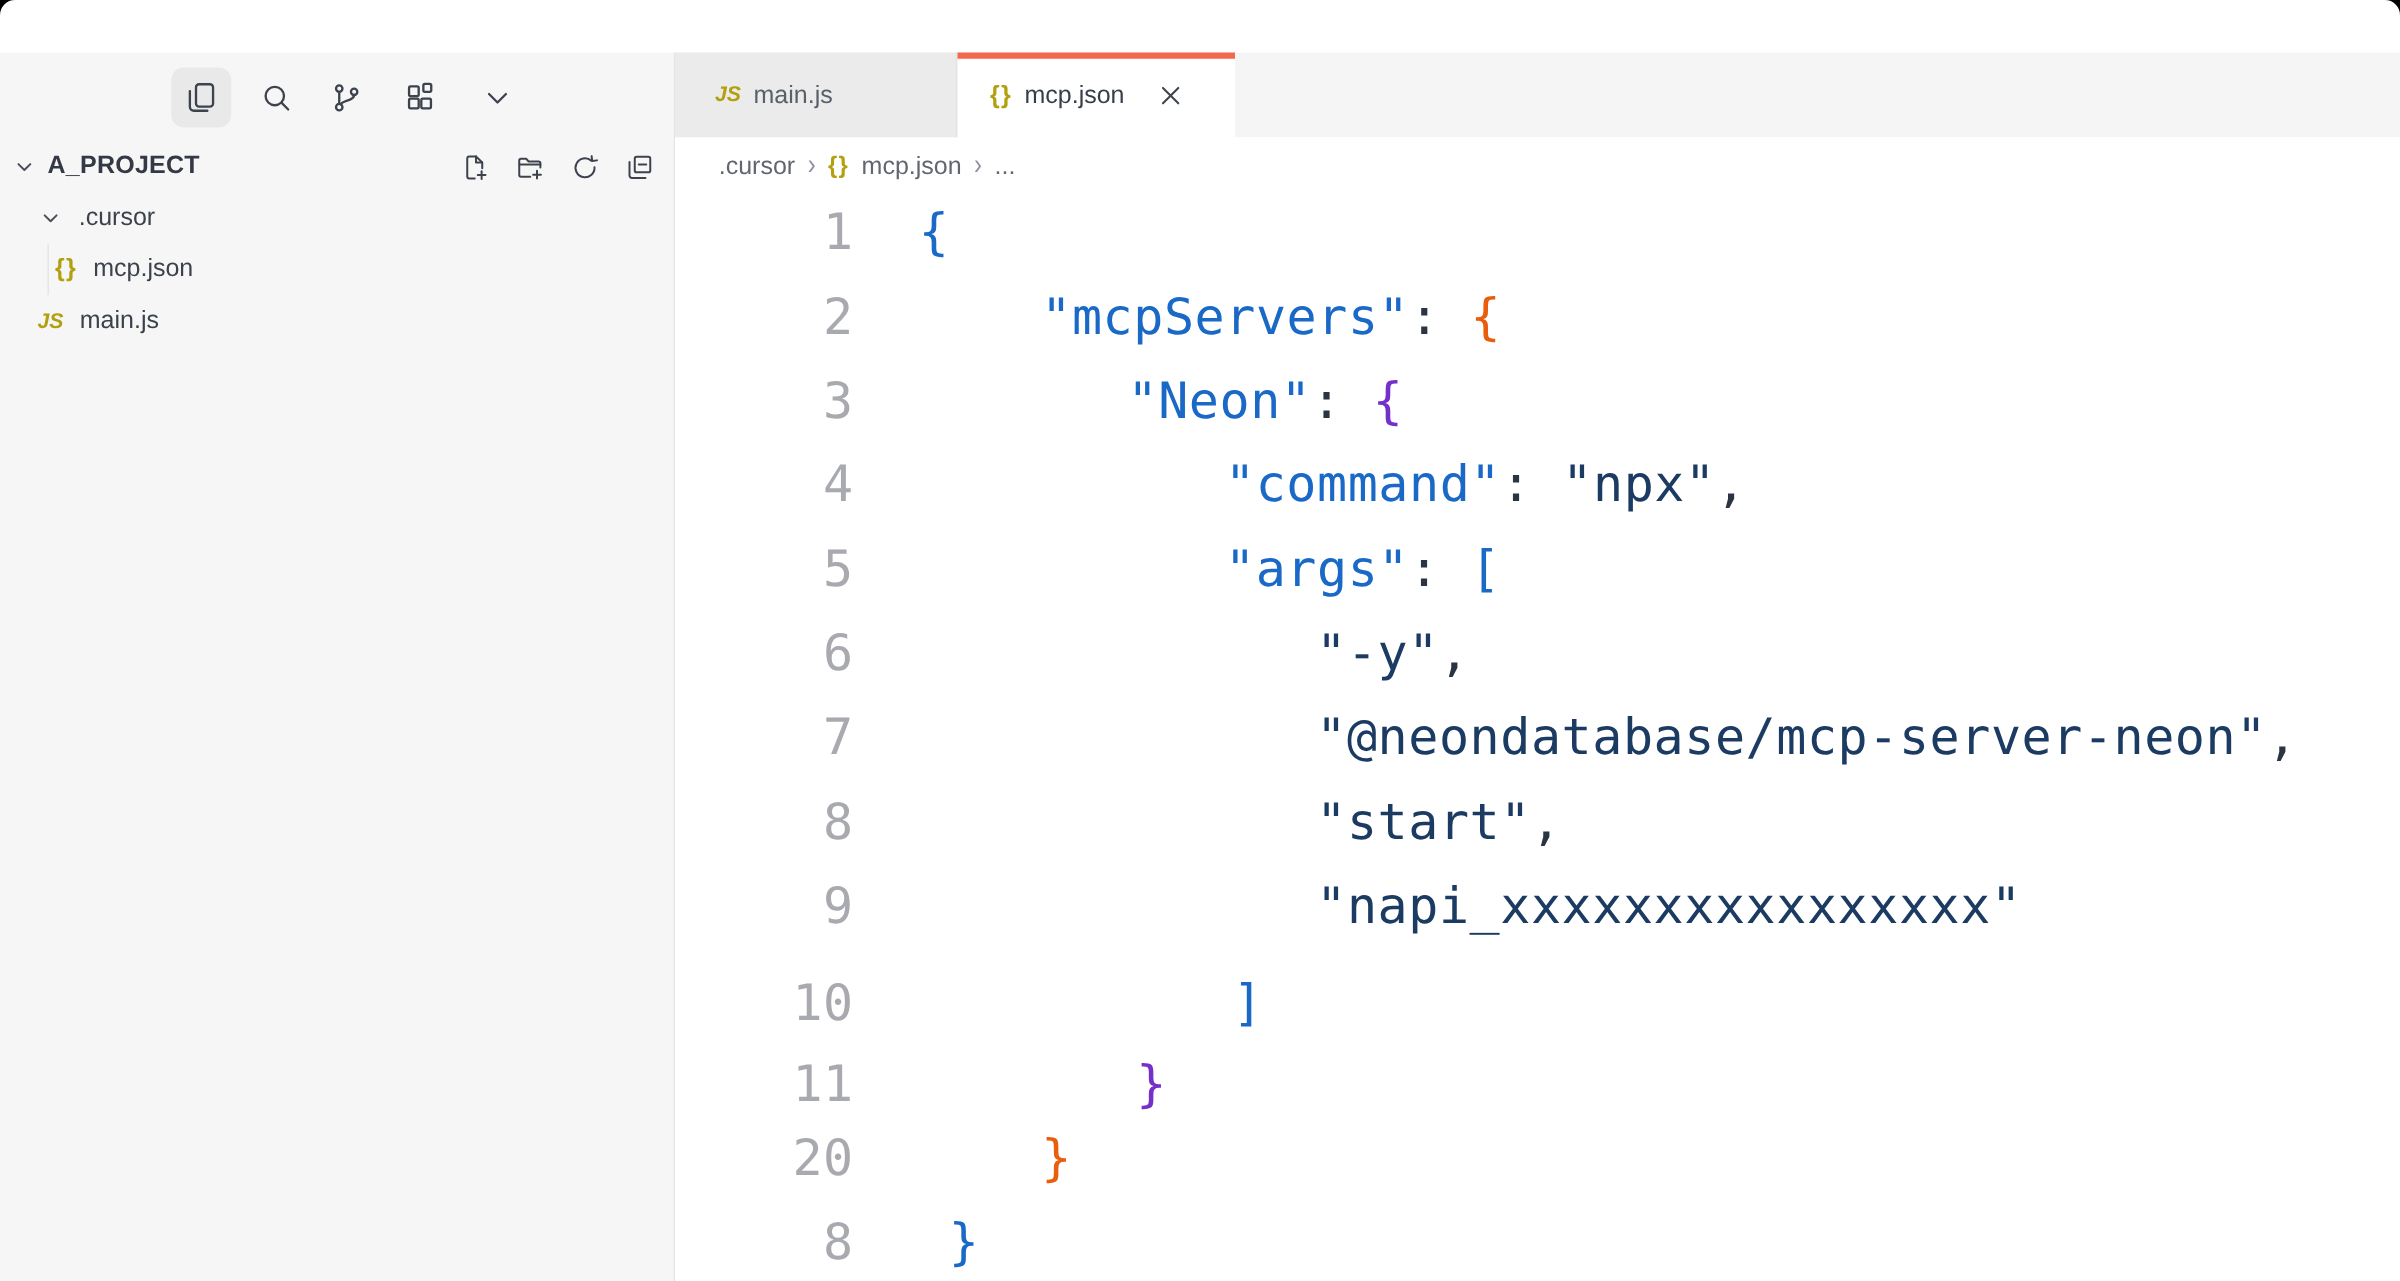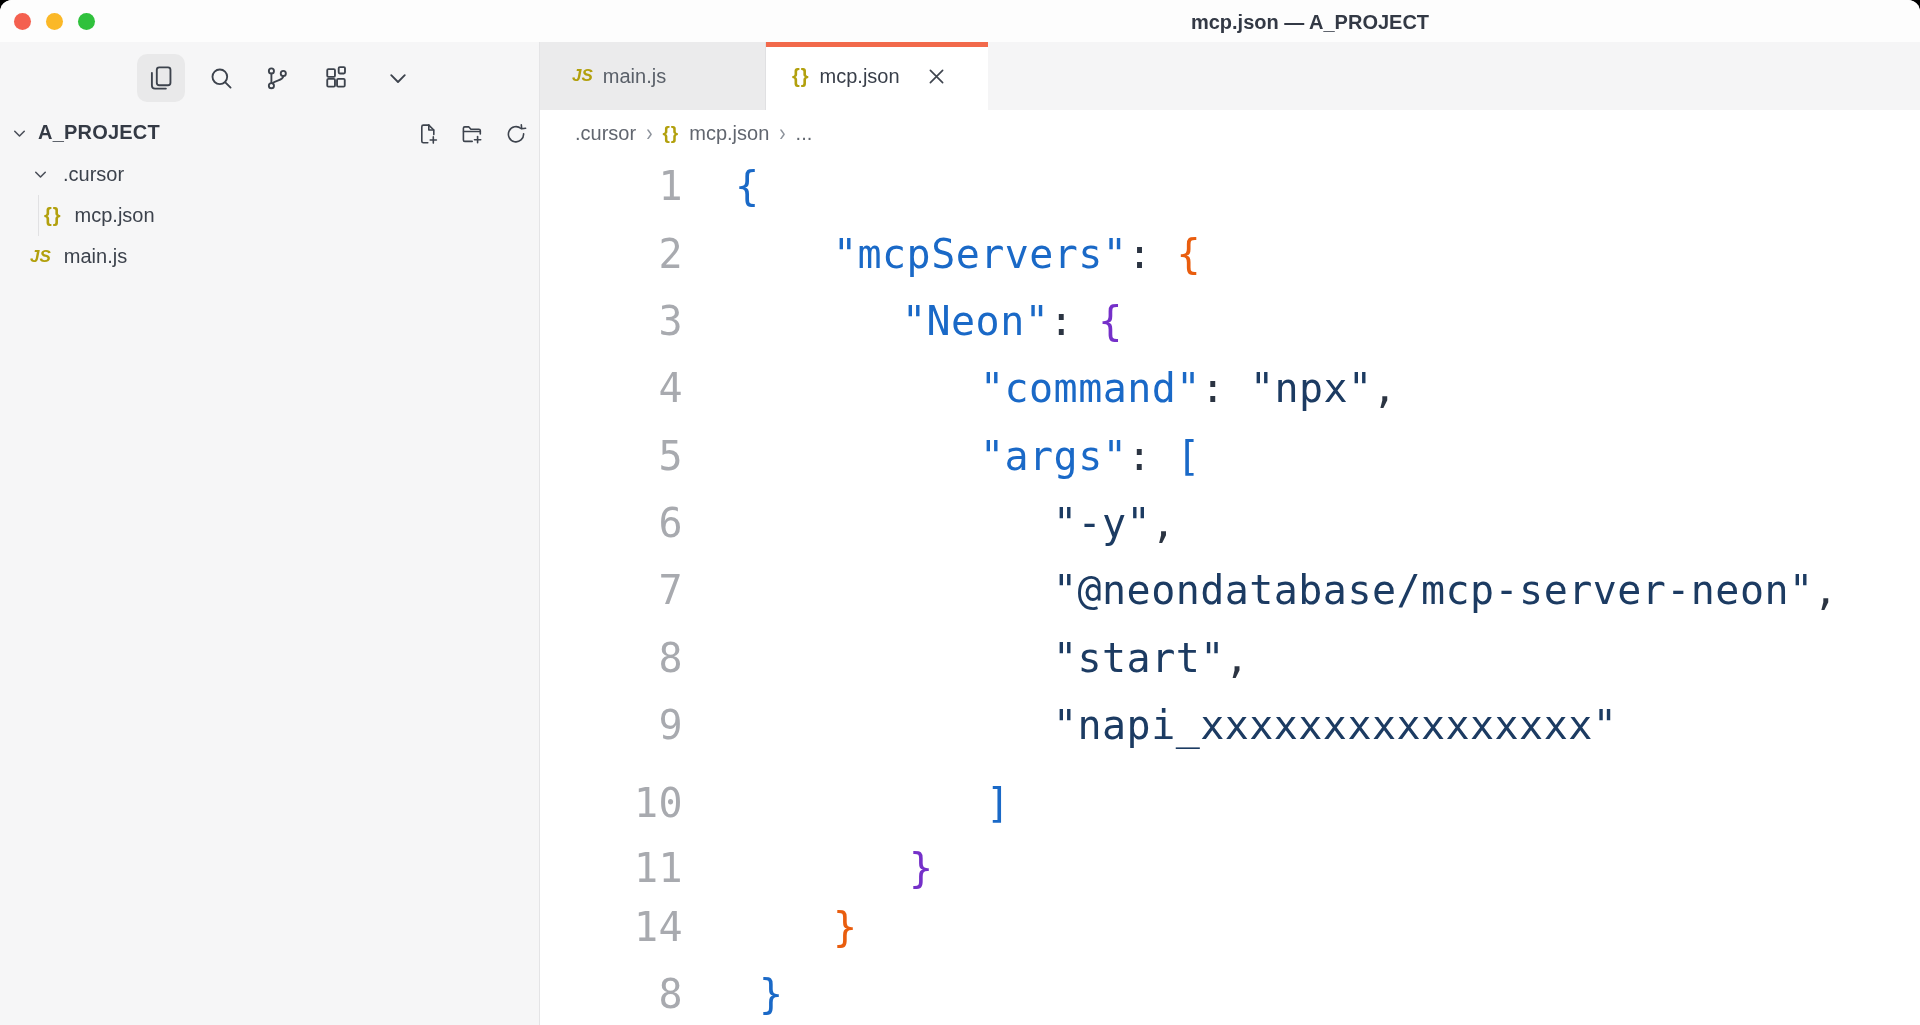--- a/index.html
+++ b/index.html
@@ -15,21 +15,21 @@
 
   
   .side{position:absolute;left:0;top:42px;width:539px;height:983px;background:#f6f6f7;}
   .vborder{position:absolute;left:539px;top:42px;width:1px;height:983px;background:#e4e4e6;}
   .activity{position:absolute;left:0;top:12px;height:52px;width:539px;}
   .act-btn{position:absolute;top:0;width:48px;height:48px;border-radius:10px;display:flex;
     align-items:center;justify-content:center;color:#3d434d;}
   .act-btn.active{background:#e9e9ea;}
   .act-btn svg{width:28px;height:28px;}
 
-  .exp-header{position:absolute;left:0;top:70px;width:539px;height:42px;padding-left:48px;}
+  .exp-header{position:absolute;left:0;top:70px;width:539px;height:42px;}
   .exp-chevron{position:absolute;left:10px;top:12px;width:19px;height:19px;color:#4a4f59;}
   .exp-root{position:absolute;left:38px;top:9px;font-size:20px;font-weight:700;color:#343a45;letter-spacing:.2px;}
   .exp-actions{position:absolute;right:11px;top:5px;display:flex;gap:11px;}
   .exp-act{width:33px;height:33px;display:flex;align-items:center;justify-content:center;color:#3d434d;}
   .exp-act svg{width:24px;height:24px;}
 
   .tree{position:absolute;left:0;top:112px;width:539px;}
   .tree-row{position:absolute;left:0;width:539px;height:41px;display:flex;align-items:center;}
   .tree-row .twisty{width:19px;height:19px;color:#4a4f59;flex:0 0 auto;}
   .file-badge{font-weight:700;color:var(--c-olive);font-family:"Liberation Sans",sans-serif;}
@@ -63,28 +63,20 @@
   .ln{display:inline-block;width:143px;text-align:right;color:var(--c-ln);flex:0 0 auto;}
   .toks{display:inline-block;}
   .t-key{color:var(--c-key);} .t-str{color:var(--c-str);} .t-pu{color:var(--c-pu);}
   .t-b1{color:var(--c-b1);} .t-b2{color:var(--c-b2);} .t-b3{color:var(--c-b3);}
 </style>
 </head>
 <body>
 
 <div class="window">
 
-  <div class="titlebar">
-    <div class="lights">
-        <div class="light" style="background: rgb(244, 96, 79);"></div>
-        <div class="light" style="background: rgb(251, 184, 39);"></div>
-        <div class="light" style="background: rgb(47, 193, 60);"></div>
-      </div>
-    <div class="window-title">mcp.json — A_PROJECT</div>
-  </div>
 
   <div class="side">
     <div class="activity">
         <div class="act-btn active" style="left: 137px;">
           <svg viewBox="0 0 24 24" fill="none" stroke="currentColor" stroke-width="1.6" stroke-linecap="round" stroke-linejoin="round">
             <rect x="8.4" y="2.9" width="11.7" height="15.3" rx="2.1"></rect>
             <path d="M16.2 21.1H6.9a2.7 2.7 0 0 1-2.7-2.7V7.6"></path>
           </svg>
         </div>
         <div class="act-btn" style="left: 197px;">
@@ -206,18 +198,18 @@
         <div class="code-line" style="top: 109.7px;"><span class="ln">2</span><span class="toks" style="padding-left: 150px;"><span class="t-key">"mcpServers"</span><span class="t-pu">: </span><span class="t-b2">{</span></span></div>
         <div class="code-line" style="top: 177px;"><span class="ln">3</span><span class="toks" style="padding-left: 219px;"><span class="t-key">"Neon"</span><span class="t-pu">: </span><span class="t-b3">{</span></span></div>
         <div class="code-line" style="top: 244.3px;"><span class="ln">4</span><span class="toks" style="padding-left: 297px;"><span class="t-key">"command"</span><span class="t-pu">: </span><span class="t-str">"npx"</span><span class="t-pu">,</span></span></div>
         <div class="code-line" style="top: 311.6px;"><span class="ln">5</span><span class="toks" style="padding-left: 297px;"><span class="t-key">"args"</span><span class="t-pu">: </span><span class="t-b1">[</span></span></div>
         <div class="code-line" style="top: 378.9px;"><span class="ln">6</span><span class="toks" style="padding-left: 370px;"><span class="t-str">"-y"</span><span class="t-pu">,</span></span></div>
         <div class="code-line" style="top: 446.2px;"><span class="ln">7</span><span class="toks" style="padding-left: 370px;"><span class="t-str">"@neondatabase/mcp-server-neon"</span><span class="t-pu">,</span></span></div>
         <div class="code-line" style="top: 513.5px;"><span class="ln">8</span><span class="toks" style="padding-left: 370px;"><span class="t-str">"start"</span><span class="t-pu">,</span></span></div>
         <div class="code-line" style="top: 580.8px;"><span class="ln">9</span><span class="toks" style="padding-left: 370px;"><span class="t-str">"napi_xxxxxxxxxxxxxxxx"</span></span></div>
         <div class="code-line" style="top: 648.1px; align-items: flex-end;"><span class="ln">10</span><span class="toks" style="padding-left: 303px;"><span class="t-b1">]</span></span></div>
         <div class="code-line" style="top: 724px;"><span class="ln">11</span><span class="toks" style="padding-left: 226px;"><span class="t-b3">}</span></span></div>
-        <div class="code-line" style="top: 782.7px;"><span class="ln">14</span><span class="toks" style="padding-left: 150px;"><span class="t-b2">}</span></span></div>
+        <div class="code-line" style="top: 782.7px;"><span class="ln">20</span><span class="toks" style="padding-left: 150px;"><span class="t-b2">}</span></span></div>
         <div class="code-line" style="top: 850px;"><span class="ln">8</span><span class="toks" style="padding-left: 76px;"><span class="t-b1">}</span></span></div>
       </div>
   </div>
 
 </div>
 
 </body></html>

